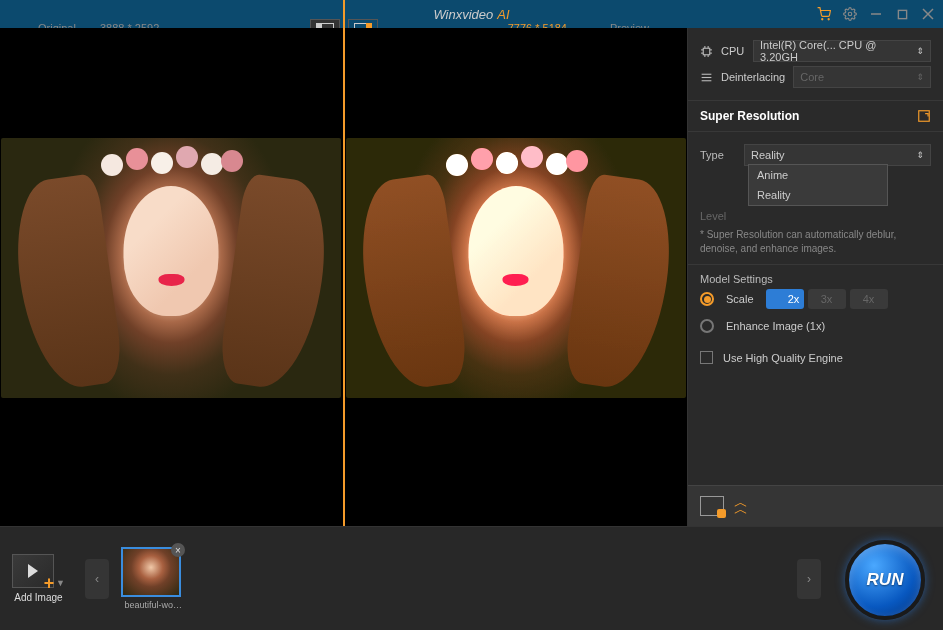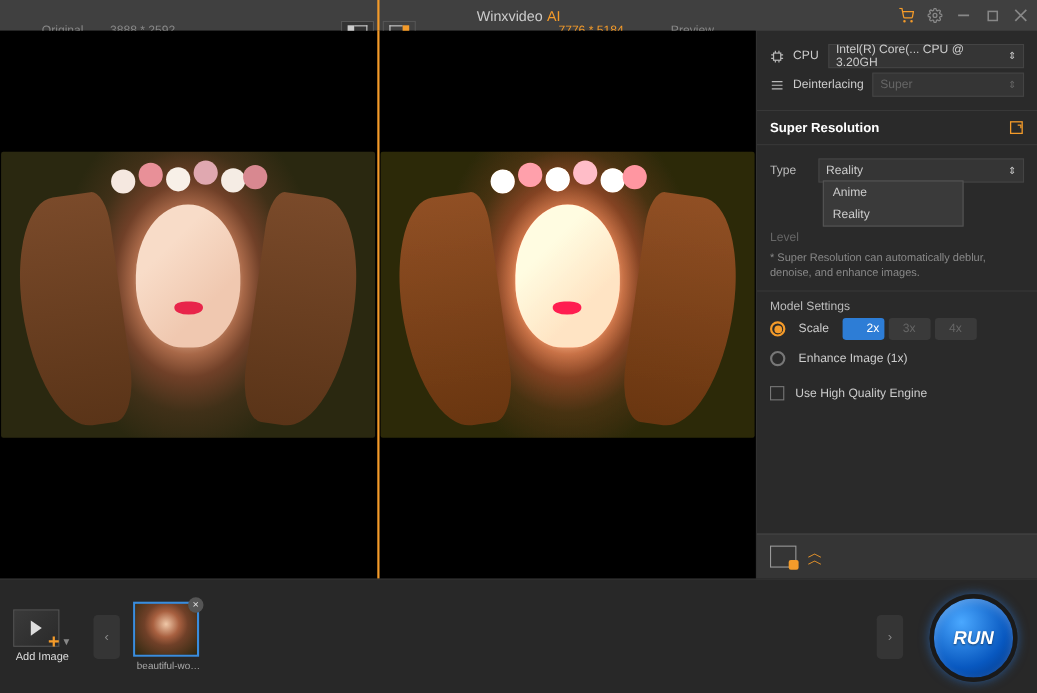--- a/index.html
+++ b/index.html
@@ -1,18 +1,18 @@
 <!DOCTYPE html>
 <html><head>
 <meta charset="utf-8">
 <style>
 * { margin: 0; padding: 0; box-sizing: border-box; font-family: "Segoe UI", Arial, sans-serif; }
 body { width: 943px; height: 630px; background: #1e1e1e; color: #ccc; overflow: hidden; }
 
-.titlebar { height: 28px; background: #404040; display: flex; align-items: center; position: relative; }
+.titlebar { height: 28px; background: #0c4a6e; display: flex; align-items: center; position: relative; font-style: italic; }
 .title-center { position: absolute; left: 50%; transform: translateX(-50%); font-size: 13px; }
 .title-center .ai { color: #f49b2a; margin-left: 4px; }
 .title-right { position: absolute; right: 8px; display: flex; align-items: center; gap: 12px; }
 .win-btn { width: 14px; height: 14px; display: flex; align-items: center; justify-content: center; color: #888; cursor: pointer; }
 
 .main-area { display: flex; height: 498px; }
 
 .preview-area { flex: 1; background: #111; display: flex; flex-direction: column; position: relative; }
 .preview-header { height: 28px; background: #1e1e1e; display: flex; align-items: center; font-size: 11px; position: relative; }
 .ph-left { position: absolute; left: 38px; color: #888; }
@@ -43,21 +43,21 @@
 .lips { position: absolute; bottom: 30px; left: 50%; transform: translateX(-50%); width: 26px; height: 12px; background: #e8254a; border-radius: 40% 40% 50% 50%; }
 .hair-l { position: absolute; top: 40px; left: 20px; width: 90px; height: 210px; background: linear-gradient(180deg, #7a4a2a, #5a3418); border-radius: 60% 20% 30% 70%; transform: rotate(-8deg); }
 .hair-r { position: absolute; top: 40px; right: 20px; width: 90px; height: 210px; background: linear-gradient(180deg, #7a4a2a, #5a3418); border-radius: 20% 60% 70% 30%; transform: rotate(8deg); }
 
 .side-panel { width: 256px; background: #2a2a2a; border-left: 1px solid #333; display: flex; flex-direction: column; font-size: 11px; }
 .sp-section { padding: 8px 12px; border-bottom: 1px solid #383838; }
 .sp-row { display: flex; align-items: center; gap: 8px; margin: 4px 0; }
 .sp-label { width: 72px; color: #bbb; font-size: 11px; }
 .sp-title { font-weight: bold; color: #fff; font-size: 12px; display: flex; justify-content: space-between; align-items: center; }
 .sp-select { flex: 1; background: #353535; border: 1px solid #444; color: #ccc; padding: 3px 6px; font-size: 11px; height: 22px; display: flex; align-items: center; justify-content: space-between; cursor: pointer; }
-.dropdown-list { position: absolute; background: #3a3a3a; border: 1px solid #555; width: 128px; z-index: 10; }
+.dropdown-list { position: absolute; background: #3a3a3a; border: 1px solid #555; width: 140px; z-index: 10; }
 .dropdown-item { padding: 4px 8px; cursor: pointer; font-size: 11px; color: #ccc; }
 .sp-note { color: #888; font-size: 10px; line-height: 1.4; margin-top: 6px; }
 .radio { width: 14px; height: 14px; border: 2px solid #777; border-radius: 50%; display: inline-flex; align-items: center; justify-content: center; }
 .radio.sel::after { content: ''; width: 7px; height: 7px; background: #f49b2a; border-radius: 50%; }
 .radio.sel { border-color: #f49b2a; }
 .scale-btns { display: flex; gap: 4px; }
 .scale-btn { width: 38px; height: 20px; background: #3a3a3a; color: #666; display: flex; align-items: center; justify-content: center; border-radius: 3px; font-size: 11px; cursor: pointer; }
 .scale-btn.active { background: #2d7dd6; color: #fff; padding-left: 18px; }
 .checkbox { width: 13px; height: 13px; border: 1px solid #777; }
 .apply-btn { margin: 14px 12px 8px; height: 28px; border: 1px solid #555; background: #323232; color: #888; display: flex; align-items: center; justify-content: center; gap: 8px; border-radius: 3px; cursor: pointer; font-size: 11px; }
@@ -210,21 +210,21 @@
       <div class="sp-row">
         <span>
             <svg width="13" height="13" viewBox="0 0 24 24" fill="none" stroke="#bbb" stroke-width="2">
               <line x1="3" y1="6" x2="21" y2="6"></line>
               <line x1="3" y1="12" x2="21" y2="12"></line>
               <line x1="3" y1="18" x2="21" y2="18"></line>
             </svg>
           </span>
         <span>Deinterlacing</span>
         <div class="sp-select" style="flex:1;color:#666">
-            <span>Super</span>
+            <span>Core</span>
             <span style="font-size:9px">⇕</span>
           </div>
       </div>
     </div>
 
     <div class="sp-section">
       <div class="sp-title">
         <span>Super Resolution</span>
         <span>
             <svg width="14" height="14" viewBox="0 0 24 24" fill="none" stroke="#f49b2a" stroke-width="2">

